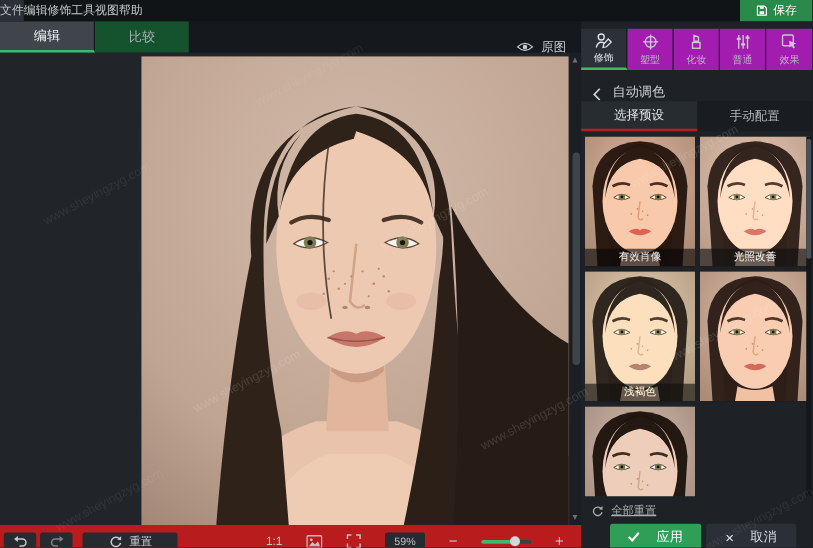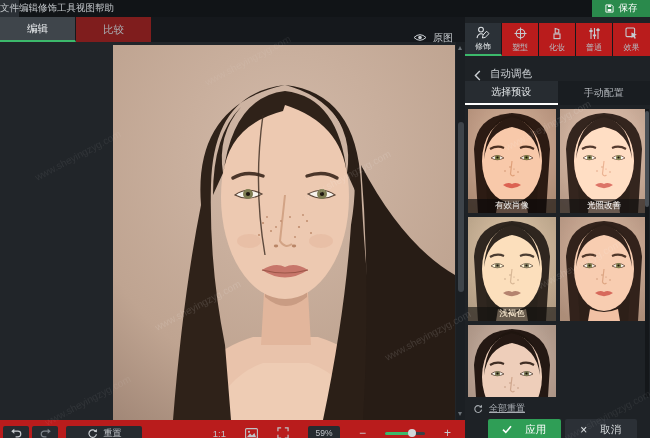--- a/index.html
+++ b/index.html
@@ -7,21 +7,21 @@
   body { background:#1a1e22; font-family:"Liberation Sans",sans-serif; position:relative; -webkit-font-smoothing:antialiased; }
 
   
   .menubar { position:absolute; top:0; left:0; right:0; height:17px; background:#111417; display:flex; align-items:stretch; z-index:30; }
   .menu-item { font-size:9.5px; color:#c4c8cc; padding:0 0; display:flex; align-items:center; }
   .menu-item.active { background:#2b3036; }
   .save-btn { position:absolute; right:0; top:0; height:17px; width:58px; background:#2a8a4c; color:#fff; font-size:9.5px; display:flex; align-items:center; justify-content:center; gap:5px; }
 
   
   .tabstrip { position:absolute; top:17px; left:0; width:465px; height:25px; background:#15181c; display:flex; z-index:20; }
-  .view-tab { width:76px; display:flex; align-items:center; justify-content:center; font-size:10.5px; color:#a9afb4; background:#7f1d1d; border-right:1px solid #15181c; }
+  .view-tab { width:76px; display:flex; align-items:center; justify-content:center; font-size:10.5px; color:#a9afb4; background:#14532d; border-right:1px solid #15181c; }
   .view-tab.active { background:#3f454b; color:#eef0f2; border-bottom:2px solid #3cb96b; }
   .original-toggle { position:absolute; right:12px; top:8px; height:25px; display:flex; align-items:center; gap:6px; color:#c8ccd0; font-size:10px; }
 
   
   .canvas { position:absolute; top:42px; left:0; width:465px; height:378px; background:#212529; overflow:hidden; }
   .photo { position:absolute; left:113px; top:3px; width:342px; height:375px; }
   .photo svg { width:100%; height:100%; display:block; }
   .canvas-scroll { position:absolute; right:0px; top:0; width:9px; height:378px; background:#1b1f23; }
   .canvas-scroll .thumb { position:absolute; left:1.5px; top:80px; width:6px; height:170px; background:#3e444a; border-radius:3px; }
   .scroll-arrow { position:absolute; left:2px; width:0; height:0; border-left:2.5px solid transparent; border-right:2.5px solid transparent; }
@@ -38,27 +38,27 @@
   .bb-zoom { width:32px; height:14px; background:#262b30; border-radius:2px; color:#c0c4c8; font-size:8.5px; display:flex; align-items:center; justify-content:center; }
   .bb-sign { color:#c8ccd0; font-size:12px; line-height:1; }
   .slider { position:relative; width:40px; height:10px; }
   .slider .track { position:absolute; top:4px; left:0; right:0; height:3px; background:#3a4046; border-radius:2px; }
   .slider .fill { position:absolute; top:4px; left:0; width:62%; height:3px; background:#3cb96b; border-radius:2px; }
   .slider .knob { position:absolute; top:1px; left:58%; width:8px; height:8px; border-radius:50%; background:#d3d7da; }
 
   
   .panel { position:absolute; left:465px; top:17px; width:185px; height:421px; background:#1e2226; z-index:20; }
   .tool-tabs { display:flex; margin-top:6px; }
-  .tool-tab { width:37px; height:33px; display:flex; flex-direction:column; align-items:center; justify-content:center; gap:2px; background:#b91c1c; border-right:1px solid #15181c; color:#b6babf; font-size:8px; }
+  .tool-tab { width:37px; height:33px; display:flex; flex-direction:column; align-items:center; justify-content:center; gap:2px; background:#a21caf; border-right:1px solid #15181c; color:#b6babf; font-size:8px; }
   .tool-tab:last-child { border-right:none; }
   .tool-tab.active { background:#2b3137; border-bottom:2px solid #3cb96b; color:#e2e6e8; }
   .panel-header { height:25px; display:flex; align-items:flex-end; gap:9px; padding-left:9px; color:#ccd0d4; font-size:10.5px; }
   .sub-tabs { display:flex; height:24px; }
   .sub-tab { flex:1; display:flex; align-items:center; justify-content:center; font-size:10px; color:#b2b6bb; background:#191d21; }
-  .sub-tab.active { background:#272c31; border-bottom:2px solid #ffffff; color:#e4e8ea; }
+  .sub-tab.active { background:#272c31; border-bottom:2px solid #b91c1c; color:#e4e8ea; }
   .preset-grid { position:relative; margin-top:4px; margin-left:3px; height:288px; overflow:hidden; display:grid; grid-template-columns:88px 88px; grid-auto-rows:104px; gap:4px; }
   .preset { position:relative; overflow:hidden; background:#141210; }
   .preset svg { width:100%; height:100%; display:block; }
   .plabel { position:absolute; left:0; right:0; bottom:0; height:14px; background:rgba(15,15,15,0.62); color:#e2e2e2; font-size:8.5px; display:flex; align-items:center; justify-content:center; }
   .f1 { filter:saturate(1.25) contrast(1.06); }
   .f2 { filter:brightness(1.12); }
   .f3 { filter:sepia(0.5) saturate(0.9); }
   .f4 { filter:brightness(1.04) saturate(1.15); }
   .f5 { filter:contrast(1.1) saturate(0.8); }
   .panel-scroll { position:absolute; right:1px; top:0; width:4px; height:288px; background:#14171a; }

